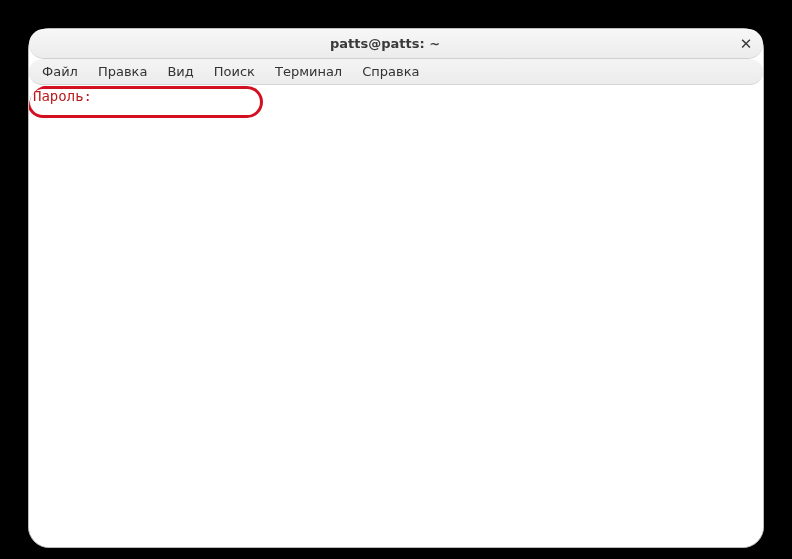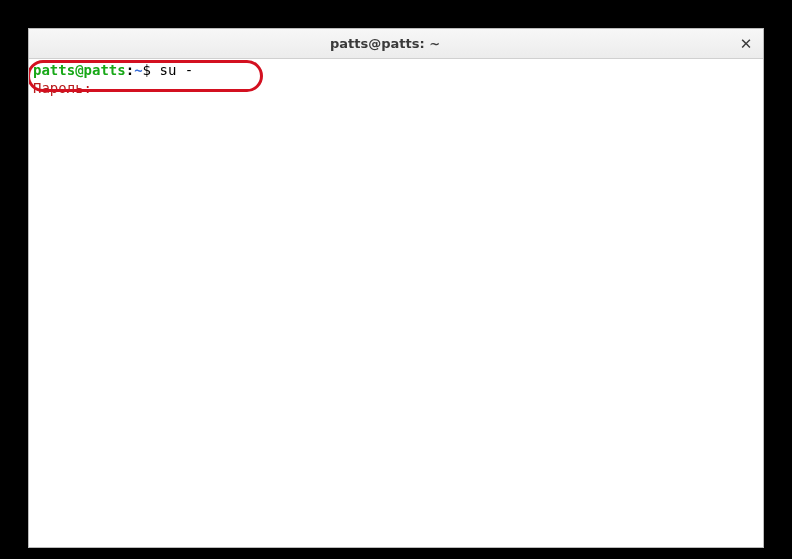--- a/index.html
+++ b/index.html
@@ -1,15 +1,15 @@
 <!DOCTYPE html>
 <html><head>
   <meta charset="utf-8">
   <style>
-    * { margin: 0; padding: 0; box-sizing: border-box; }
+    * { margin: 0; padding: 0; box-sizing: border-box; border-radius: 21px; }
     body {
       background: #000;
       width: 792px;
       height: 559px;
       font-family: "DejaVu Sans", "Liberation Sans", sans-serif;
       font-size: 13px;
       padding: 28px 28px 10px 28px;
     }
     .window {
       background: #fff;
@@ -98,20 +98,27 @@
 
 <div class="window">
 
   <div class="titlebar">
     <div class="titlebar-title">patts@patts: ~</div>
     <div class="close-btn">
       <span>✕</span>
     </div>
   </div>
 
+  <div class="menubar">
+    <div class="menu-item">Файл</div>
+    <div class="menu-item">Правка</div>
+    <div class="menu-item">Вид</div>
+    <div class="menu-item">Поиск</div>
+    <div class="menu-item">Терминал</div>
+    <div class="menu-item">Справка</div>
+  </div>
 
   <div class="terminal-body">
-    <div class="term-line"><span class="prompt-user">patts@patts</span><span class="prompt-sep">:</span><span class="prompt-path">~</span><span class="prompt-sym">$ </span><span class="cmd-text">su -</span></div>
     <div class="term-line"><span class="pwd-text">Пароль: </span></div>
     <div class="highlight-oval"></div>
   </div>
 
 </div>
 
 </body></html>

